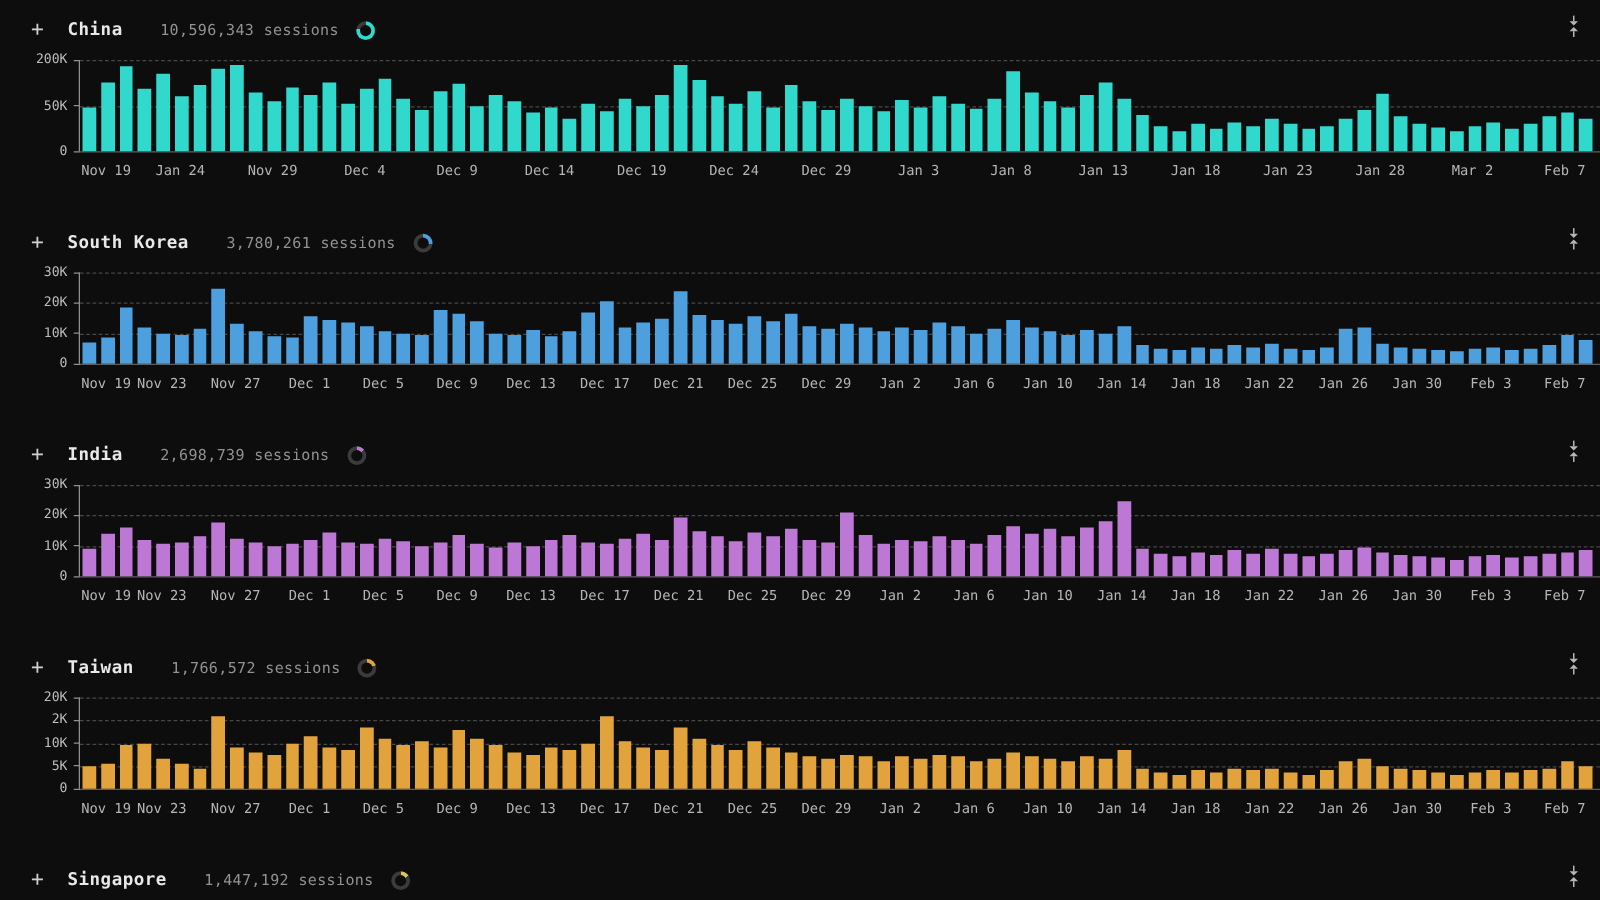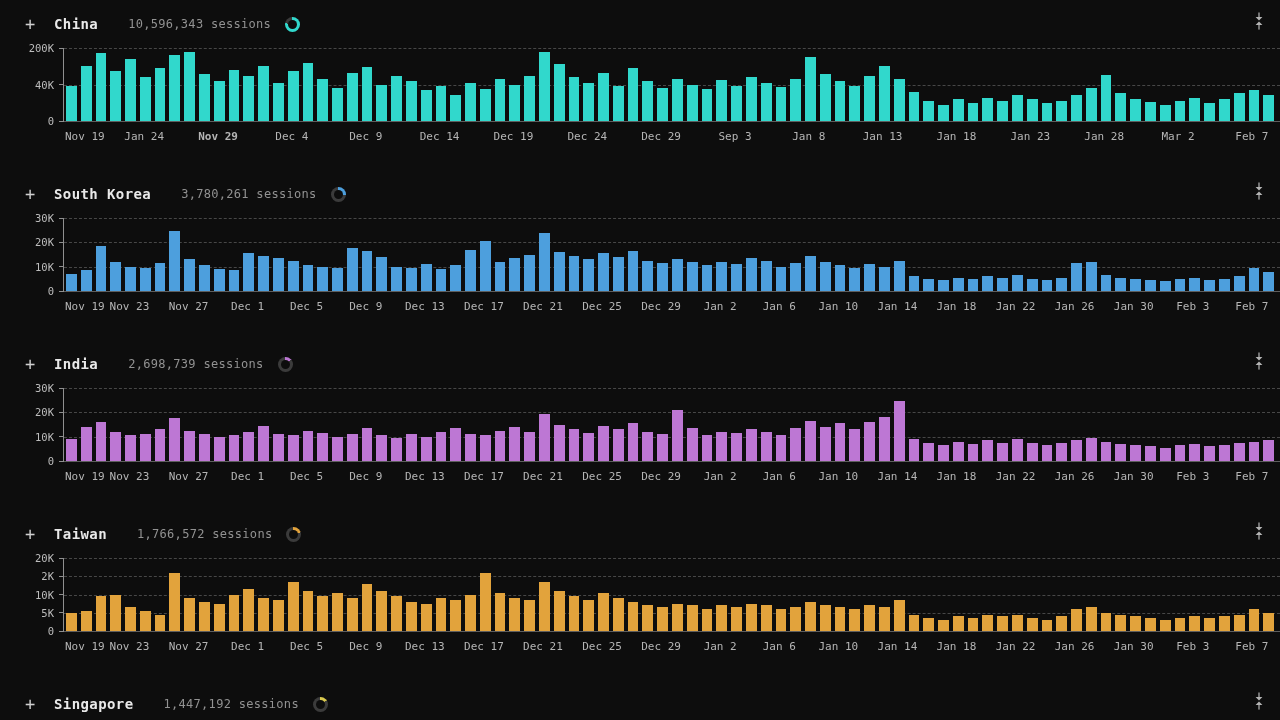--- a/index.html
+++ b/index.html
@@ -48,21 +48,21 @@
         <polygon points="6,9.6 2.6,13 9.4,13"></polygon>
         <rect x="5.4" y="13" width="1.2" height="4.6"></rect>
       </svg>
     </button>
     <div class="chartwrap">
       <div class="plot">
           <div class="grid" style="top: 0%;"></div>
           <div class="ylab" style="top: 0%;">200K</div>
           <div class="ytick" style="top: calc(0% - 0.5px);"></div>
           <div class="grid" style="top: 50%;"></div>
-          <div class="ylab" style="top: 50%;">40K</div>
+          <div class="ylab" style="top: 50%;">50K</div>
           <div class="ytick" style="top: calc(50% - 0.5px);"></div>
           <div class="grid zero" style="top: 100%;"></div>
           <div class="ylab" style="top: 100%;">0</div>
           <div class="ytick" style="top: calc(100% - 0.5px);"></div>
           <div class="bars">
             <div class="bar" style="height: 48%; background: rgb(49, 216, 204);"></div>
             <div class="bar" style="height: 75%; background: rgb(49, 216, 204);"></div>
             <div class="bar" style="height: 93%; background: rgb(49, 216, 204);"></div>
             <div class="bar" style="height: 68%; background: rgb(49, 216, 204);"></div>
             <div class="bar" style="height: 85%; background: rgb(49, 216, 204);"></div>
@@ -142,28 +142,28 @@
             <div class="bar" style="height: 30%; background: rgb(49, 216, 204);"></div>
             <div class="bar" style="height: 38%; background: rgb(49, 216, 204);"></div>
             <div class="bar" style="height: 42%; background: rgb(49, 216, 204);"></div>
             <div class="bar" style="height: 35%; background: rgb(49, 216, 204);"></div>
           </div>
         </div>
     </div>
     <div class="xaxis">
         <div class="xlab first" style="left: 2px;">Nov 19</div>
         <div class="xlab" style="left: 6.70732%;">Jan 24</div>
-        <div class="xlab" style="left: 12.8049%; font-weight: bold;">Nov 29</div>
+        <div class="xlab" style="left: 12.8049%;">Nov 29</div>
         <div class="xlab" style="left: 18.9024%;">Dec 4</div>
         <div class="xlab" style="left: 25%;">Dec 9</div>
         <div class="xlab" style="left: 31.0976%;">Dec 14</div>
         <div class="xlab" style="left: 37.1951%;">Dec 19</div>
         <div class="xlab" style="left: 43.2927%;">Dec 24</div>
         <div class="xlab" style="left: 49.3902%;">Dec 29</div>
-        <div class="xlab" style="left: 55.4878%;">Sep 3</div>
+        <div class="xlab" style="left: 55.4878%;">Jan 3</div>
         <div class="xlab" style="left: 61.5854%;">Jan 8</div>
         <div class="xlab" style="left: 67.6829%;">Jan 13</div>
         <div class="xlab" style="left: 73.7805%;">Jan 18</div>
         <div class="xlab" style="left: 79.878%;">Jan 23</div>
         <div class="xlab" style="left: 85.9756%;">Jan 28</div>
         <div class="xlab" style="left: 92.0732%;">Mar 2</div>
         <div class="xlab" style="left: 98.1707%;">Feb 7</div>
       </div>
   </div>
     <div class="section">

